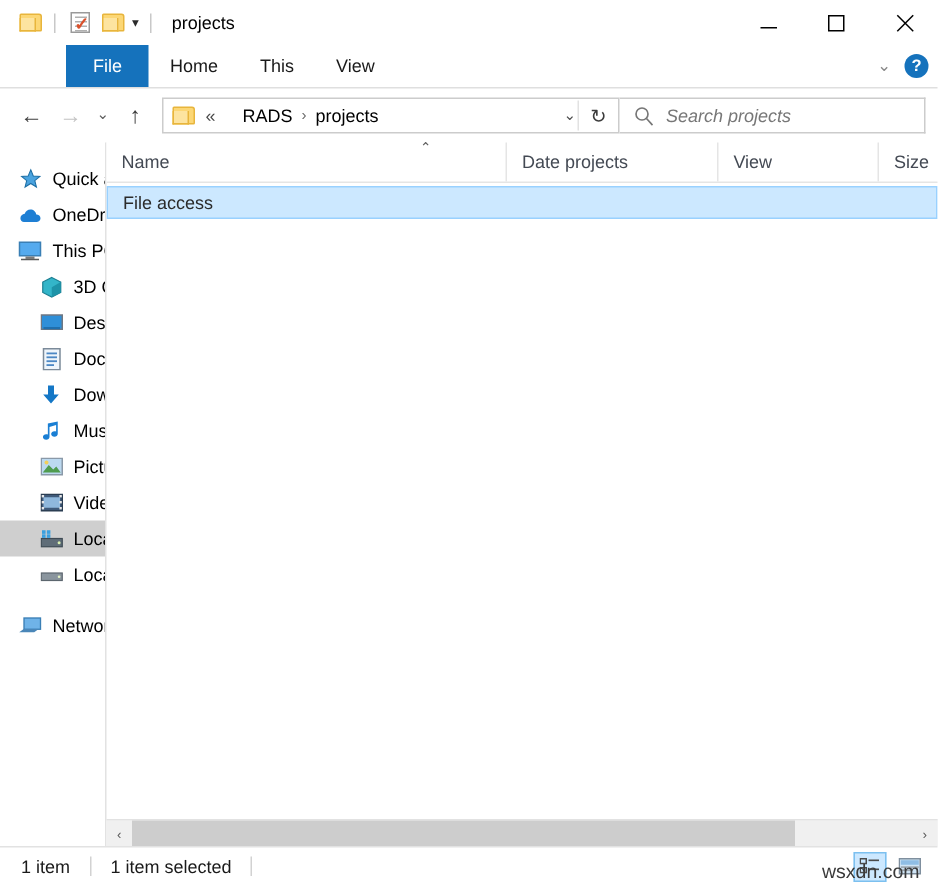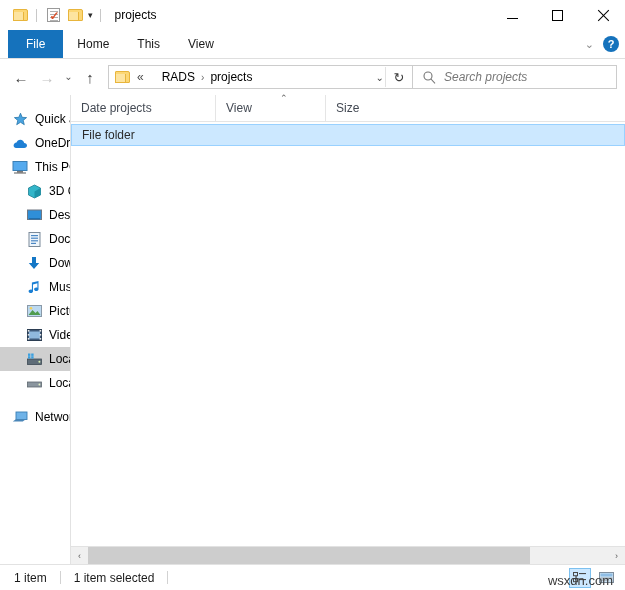--- a/index.html
+++ b/index.html
@@ -149,20 +149,21 @@
 
   
   .ribbon {
     height: 28px;
     flex: none;
     display: flex;
     align-items: center;
     position: relative;
     background: #ffffff;
     border-bottom: 1px solid #dfdfdf;
+    padding-left: 36px;
   }
   .tab {
     display: flex;
     align-items: center;
     justify-content: center;
     padding: 0 14px;
     font-size: 12px;
     color: #1a1a1a;
     height: 28px;
     box-sizing: border-box;
@@ -722,29 +723,30 @@
           </svg>
         </span>
         <span class="nav-label">Network</span>
       </div>
 
     </div>
 
     <div class="content">
 
       <div class="colheaders">
+        <div class="col col-name">Name</div>
         <div class="col col-date">Date projects</div>
         <div class="col col-type">View</div>
         <div class="col col-size">Size</div>
         <div class="sort-caret">⌃</div>
       </div>
 
       <div class="filelist">
         <div class="filerow">
-          <div class="cell cell-type">File folder</div>
+          <div class="cell cell-type">File access</div>
           <div class="cell cell-size"></div>
         </div>
       </div>
 
       <div class="hscroll">
         <div class="hs-arrow">‹</div>
         <div class="hs-track">
           <div class="hs-thumb"></div>
         </div>
         <div class="hs-arrow">›</div>

